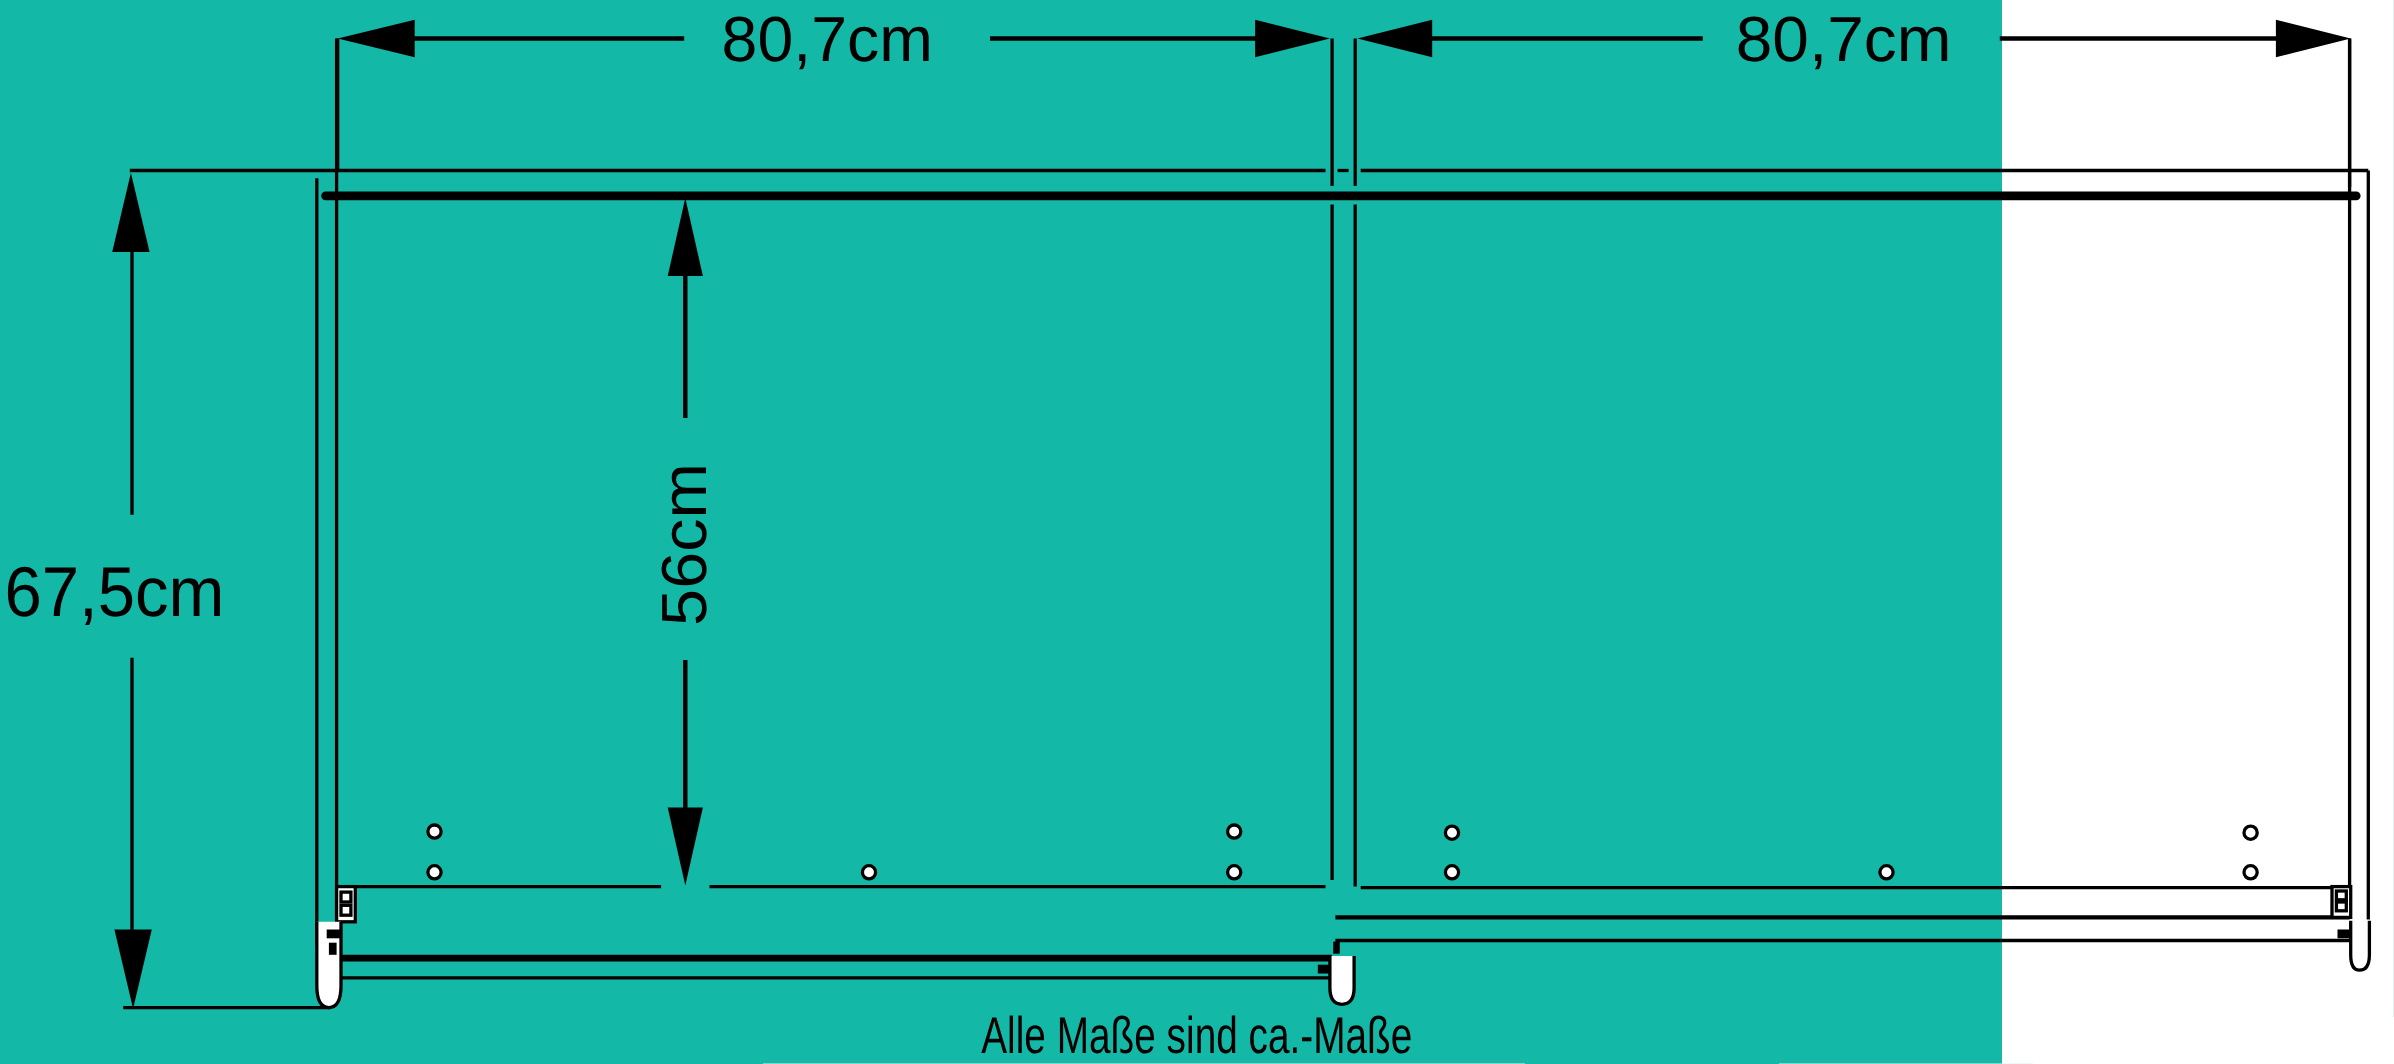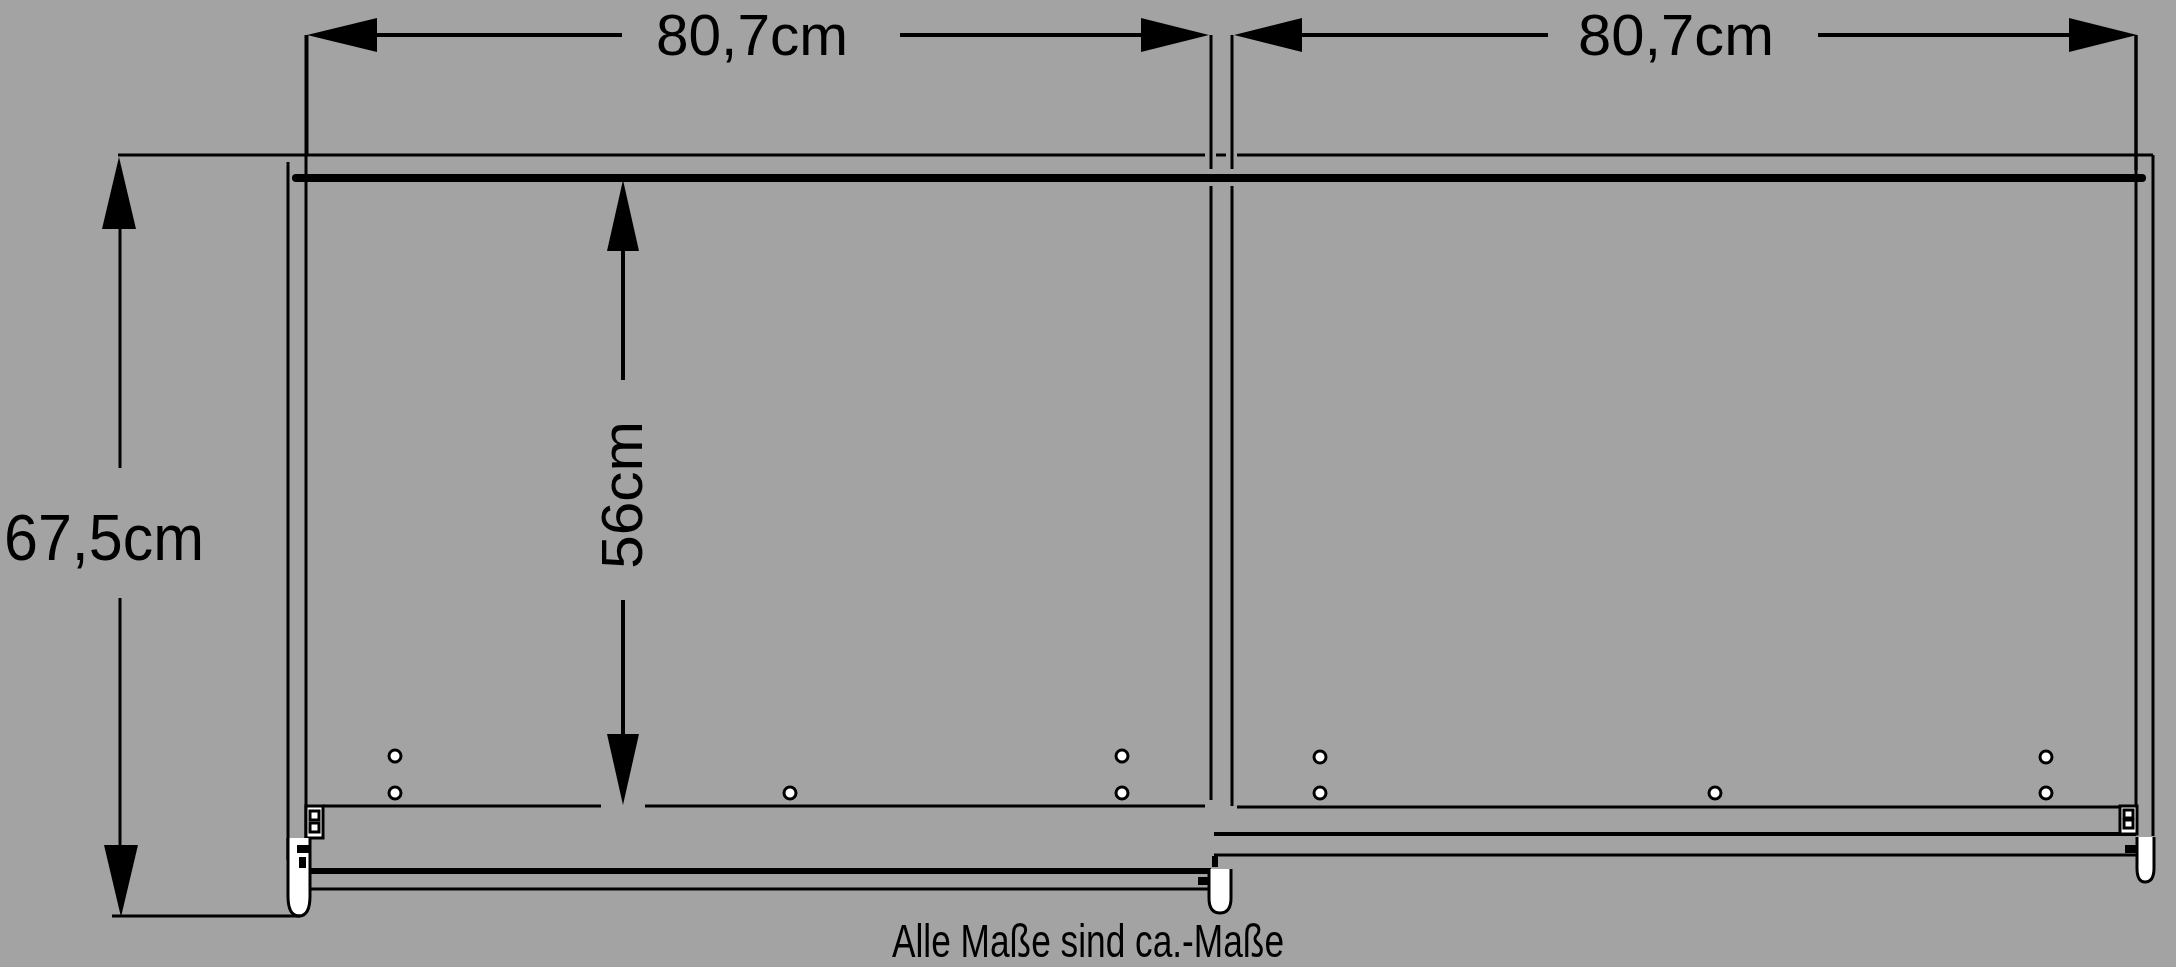--- a/index.html
+++ b/index.html
@@ -6,23 +6,23 @@
     margin: 0;
     padding: 0;
     background: #ffffff;
     width: 2176px;
     height: 967px;
     overflow: hidden;
     font-family: "Liberation Sans", sans-serif;
   }
   .stage {
     position: relative;
-    width: 2176px;
+    width: 1820px;
     height: 967px;
-    background: #a3a3a3;
+    background: #14b8a6;
   }
   svg { display: block; }
   text {
     font-family: "Liberation Sans", sans-serif;
     fill: #000000;
   }
   .dim-label { font-size: 58px; }
   .dim-label-big { font-size: 64px; }
   .caption-label { font-size: 47px; }
 </style>

